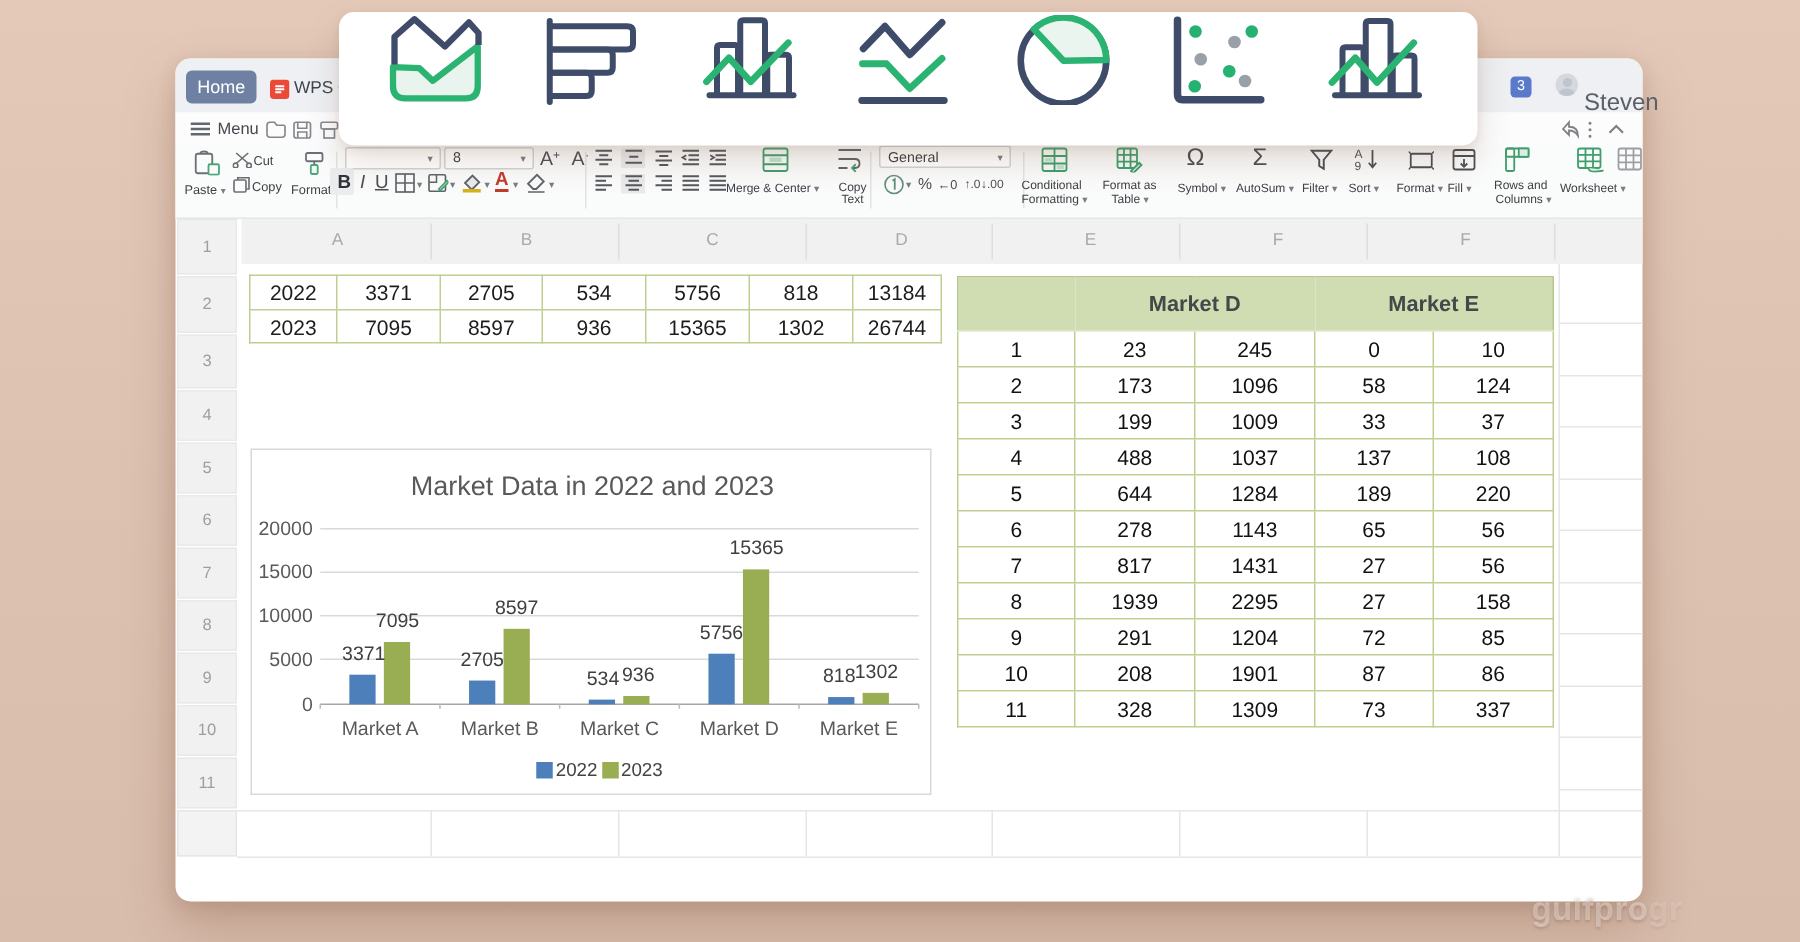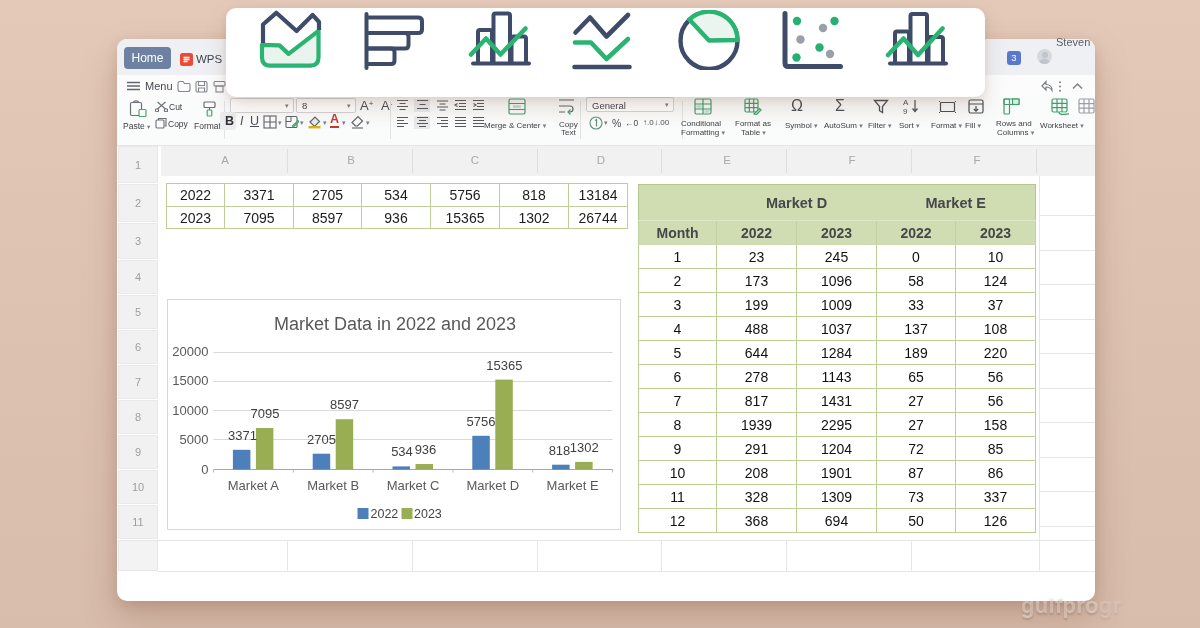--- a/index.html
+++ b/index.html
@@ -48,21 +48,21 @@
 <svg class="ab" style="left:180px;top:53px" width="13" height="13">
     <rect width="13" height="13" rx="2.5" fill="#eb4b36"></rect>
     <path d="M3.5 4.5 h6 M3.5 6.5 h6 M3.5 8.5 h4" stroke="#fff" stroke-width="1.4" fill="none"></path>
   </svg>
 <div class="tx" style="left:196px;top:53px;font-size:11.5px;color:#3f4450;">WPS Off</div>
 <div class="ab" style="left:1007px;top:51px;width:14px;height:14px;background:#5b79ca;border-radius:3px;color:#fff;font-size:9.5px;text-align:center;line-height:14px;">3</div>
 <div class="ab" style="left:1037px;top:49px;width:15px;height:15px;background:#d5d8de;border-radius:50%;overflow:hidden;">
     <div style="position:absolute;left:4.5px;top:3px;width:6px;height:6px;background:#c0c4cc;border-radius:50%;"></div>
     <div style="position:absolute;left:2px;top:9.5px;width:11px;height:8px;background:#c0c4cc;border-radius:50%;"></div>
   </div>
-<div class="tx" style="left:1056px;top:36px;font-size:11px;color:#5a5f6a;">Steven</div>
+<div class="tx" style="left:1056px;top:60px;font-size:16px;color:#5a5f6a;">Steven</div>
 <div class="menurow ab" id="menurow"></div>
 <svg class="ab" style="left:127px;top:81px" width="13" height="10">
     <path d="M0 1.5 h13 M0 5 h13 M0 8.5 h13" stroke="#62666d" stroke-width="1.6"></path>
   </svg>
 <div class="tx" style="left:145px;top:80px;font-size:11px;color:#45484e;">Menu</div>
 <svg class="ab" style="left:177px;top:80px" width="56" height="13" fill="none" stroke="#83878d" stroke-width="1.1">
   <path d="M1 3.5 q0-2 2-2 h3 l1.5 2 h4.5 q1 0 1 1 v5 q0 2-2 2 h-8 q-2 0-2-2 Z"></path>
   <rect x="19" y="1.5" width="11" height="10.5" rx="1.5"></rect>
     <path d="M21.5 1.5 v4 h6 v-4 M21.5 12 v-4 h6 v4"></path>
   <rect x="37" y="1.5" width="11" height="4.5" rx="1"></rect>
@@ -345,27 +345,20 @@
       <col style="width:80px">
       <col style="width:79px">
       <col style="width:80px">
     </colgroup>
  <tbody>
       <tr style="height:36px;">
         <td class="rh"></td>
         <td class="rh" colspan="2">Market D</td>
         <td class="rh" colspan="2">Market E</td>
       </tr>
- <tr style="height:24px;">
-        <td class="rh2">Month</td>
-        <td class="rh2">2022</td>
-        <td class="rh2">2023</td>
-        <td class="rh2">2022</td>
-        <td class="rh2">2023</td>
-      </tr>
  <tr class="rd">
         <td>1</td>
         <td>23</td>
         <td>245</td>
         <td>0</td>
         <td>10</td>
       </tr>
  <tr class="rd">
         <td>2</td>
         <td>173</td>
@@ -428,27 +421,20 @@
         <td>1901</td>
         <td>87</td>
         <td>86</td>
       </tr>
  <tr class="rd">
         <td>11</td>
         <td>328</td>
         <td>1309</td>
         <td>73</td>
         <td>337</td>
-      </tr>
- <tr class="rd">
-        <td>12</td>
-        <td>368</td>
-        <td>694</td>
-        <td>50</td>
-        <td>126</td>
       </tr>
 </tbody>
   </table>
 
 <svg class="ab" id="chart" style="left:167px;top:299px;background:#fff;border:1px solid #d8d8d8;" width="454" height="231" font-family="Liberation Sans" fill="none">
   <text x="227" y="30" font-size="18" fill="#595959" text-anchor="middle">Market Data in 2022 and 2023</text>
   <g stroke="#d9d9d9" stroke-width="1">
     <path d="M45.5 52.5 H444.5 M45.5 81.5 H444.5 M45.5 110.5 H444.5 M45.5 139.5 H444.5"></path>
   </g>
   <path d="M45.5 169.5 H444.5" stroke="#a6a6a6" stroke-width="1"></path>

